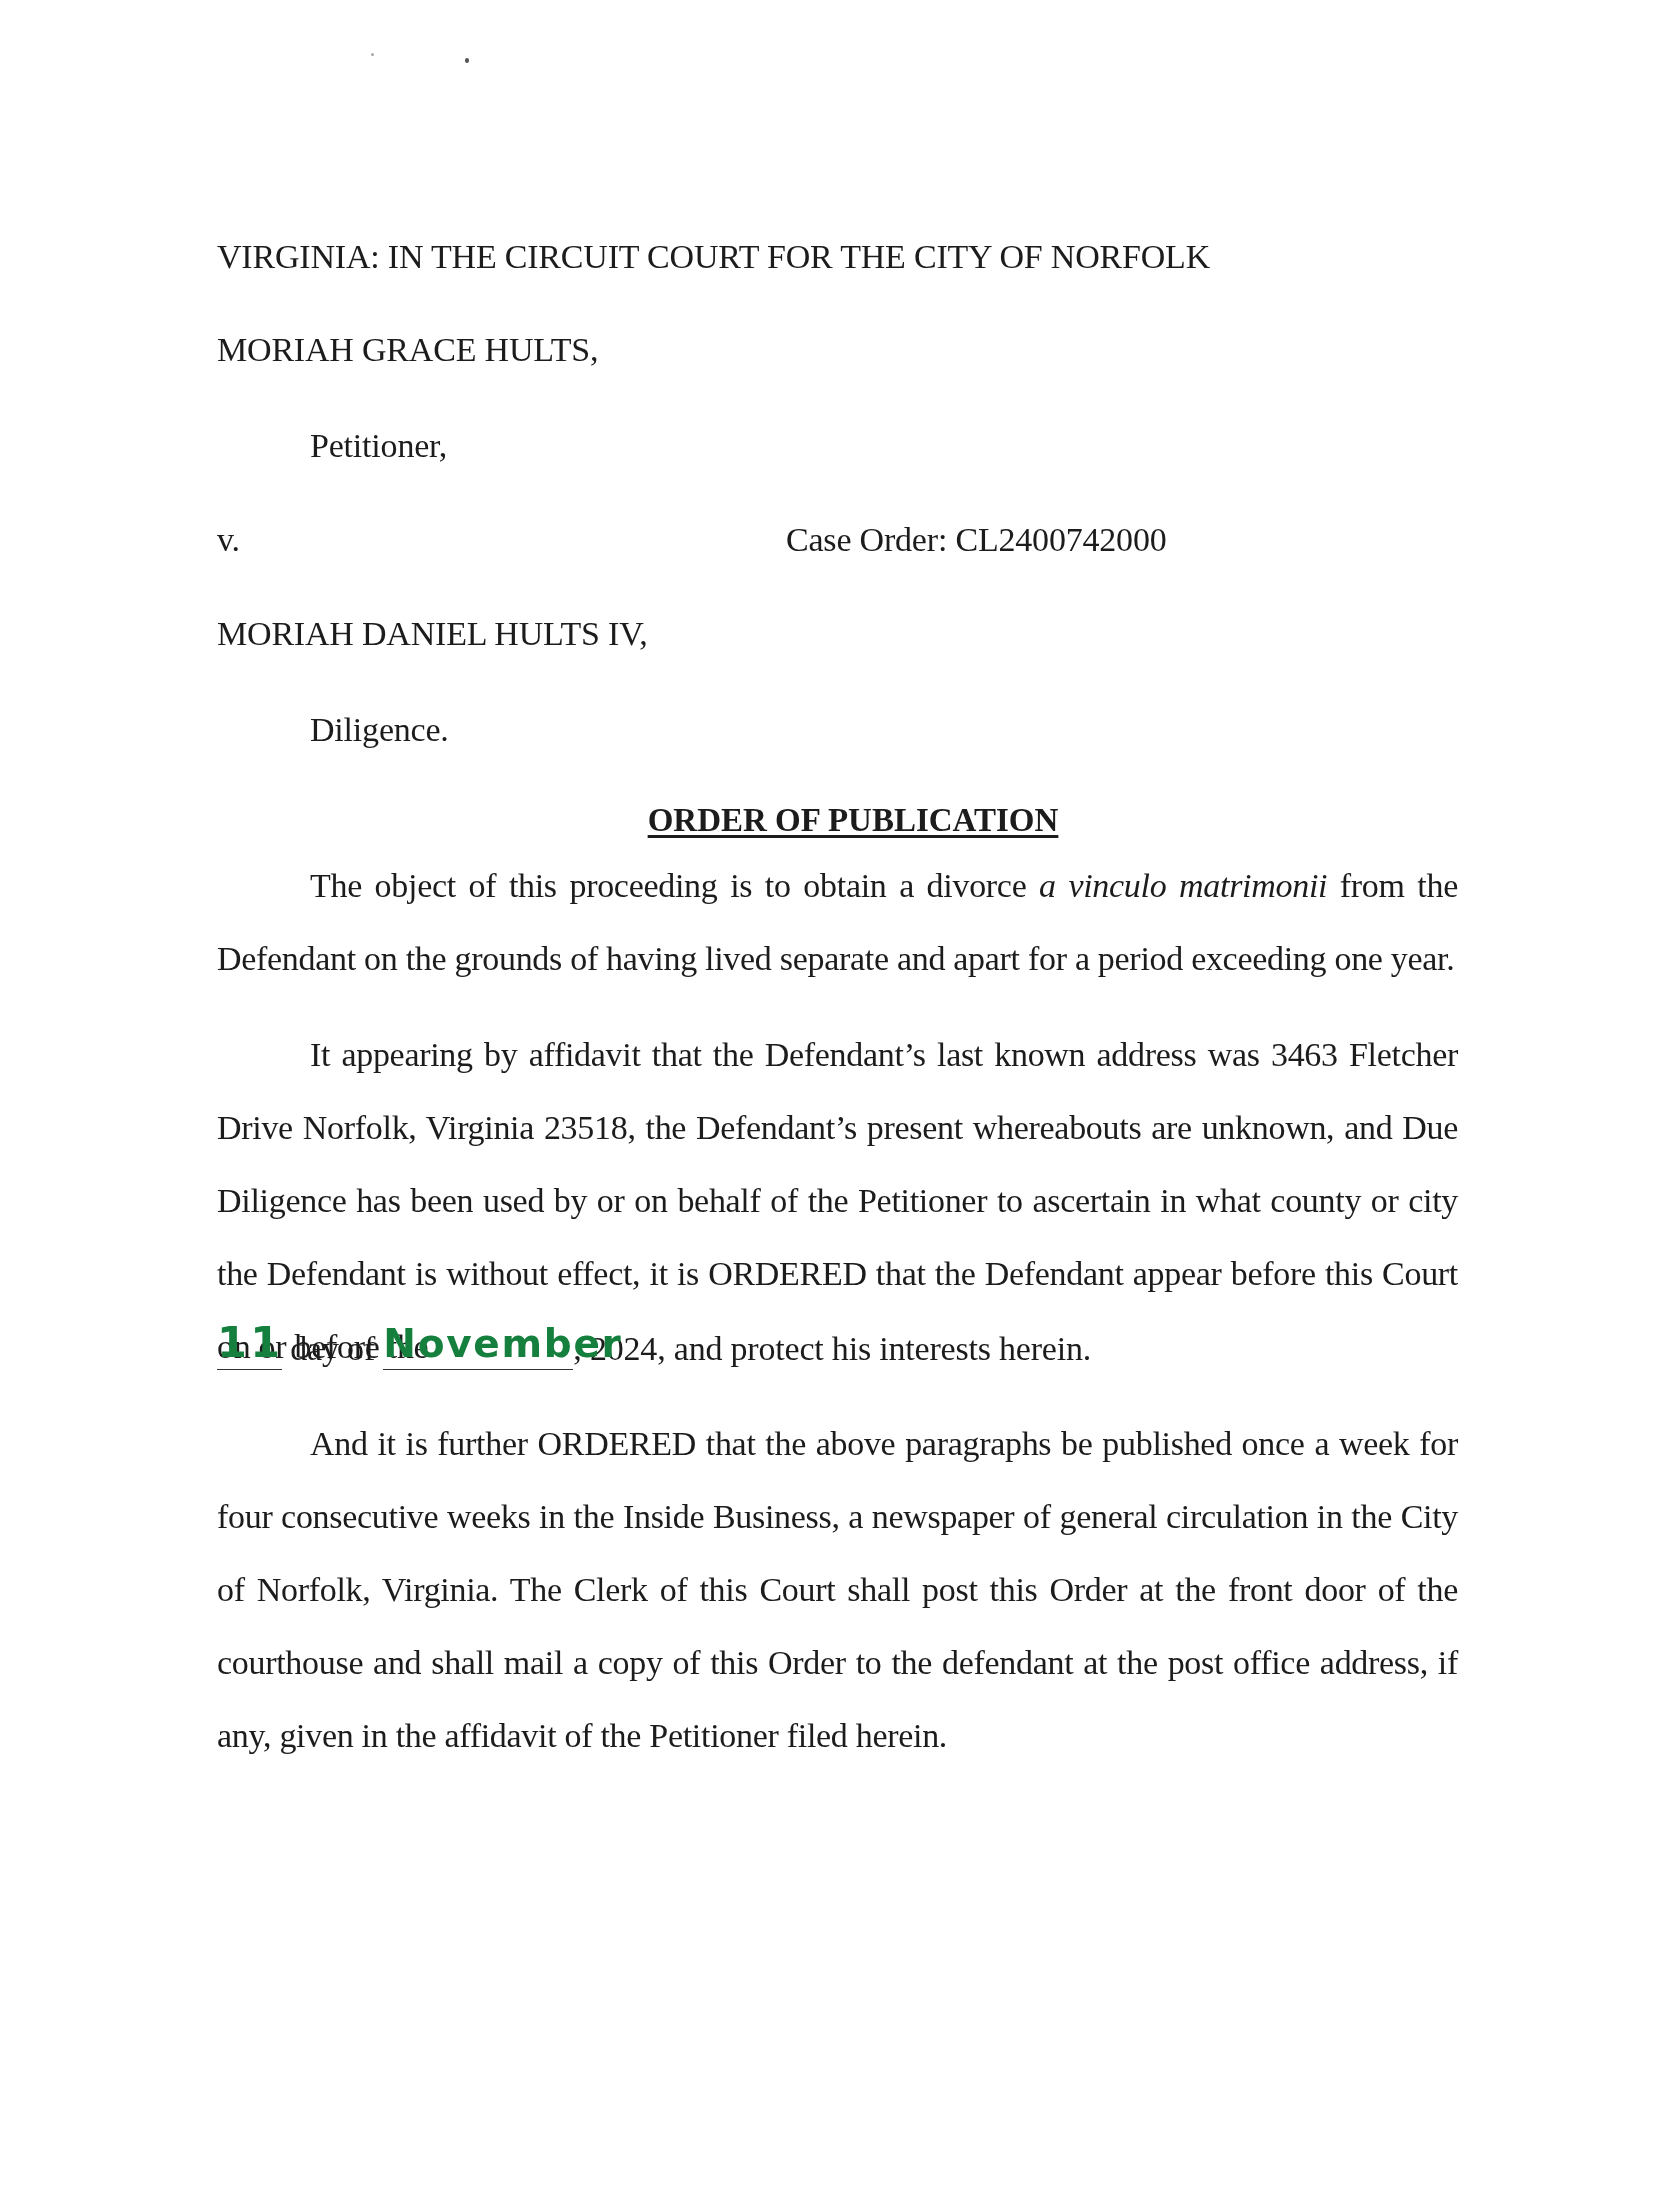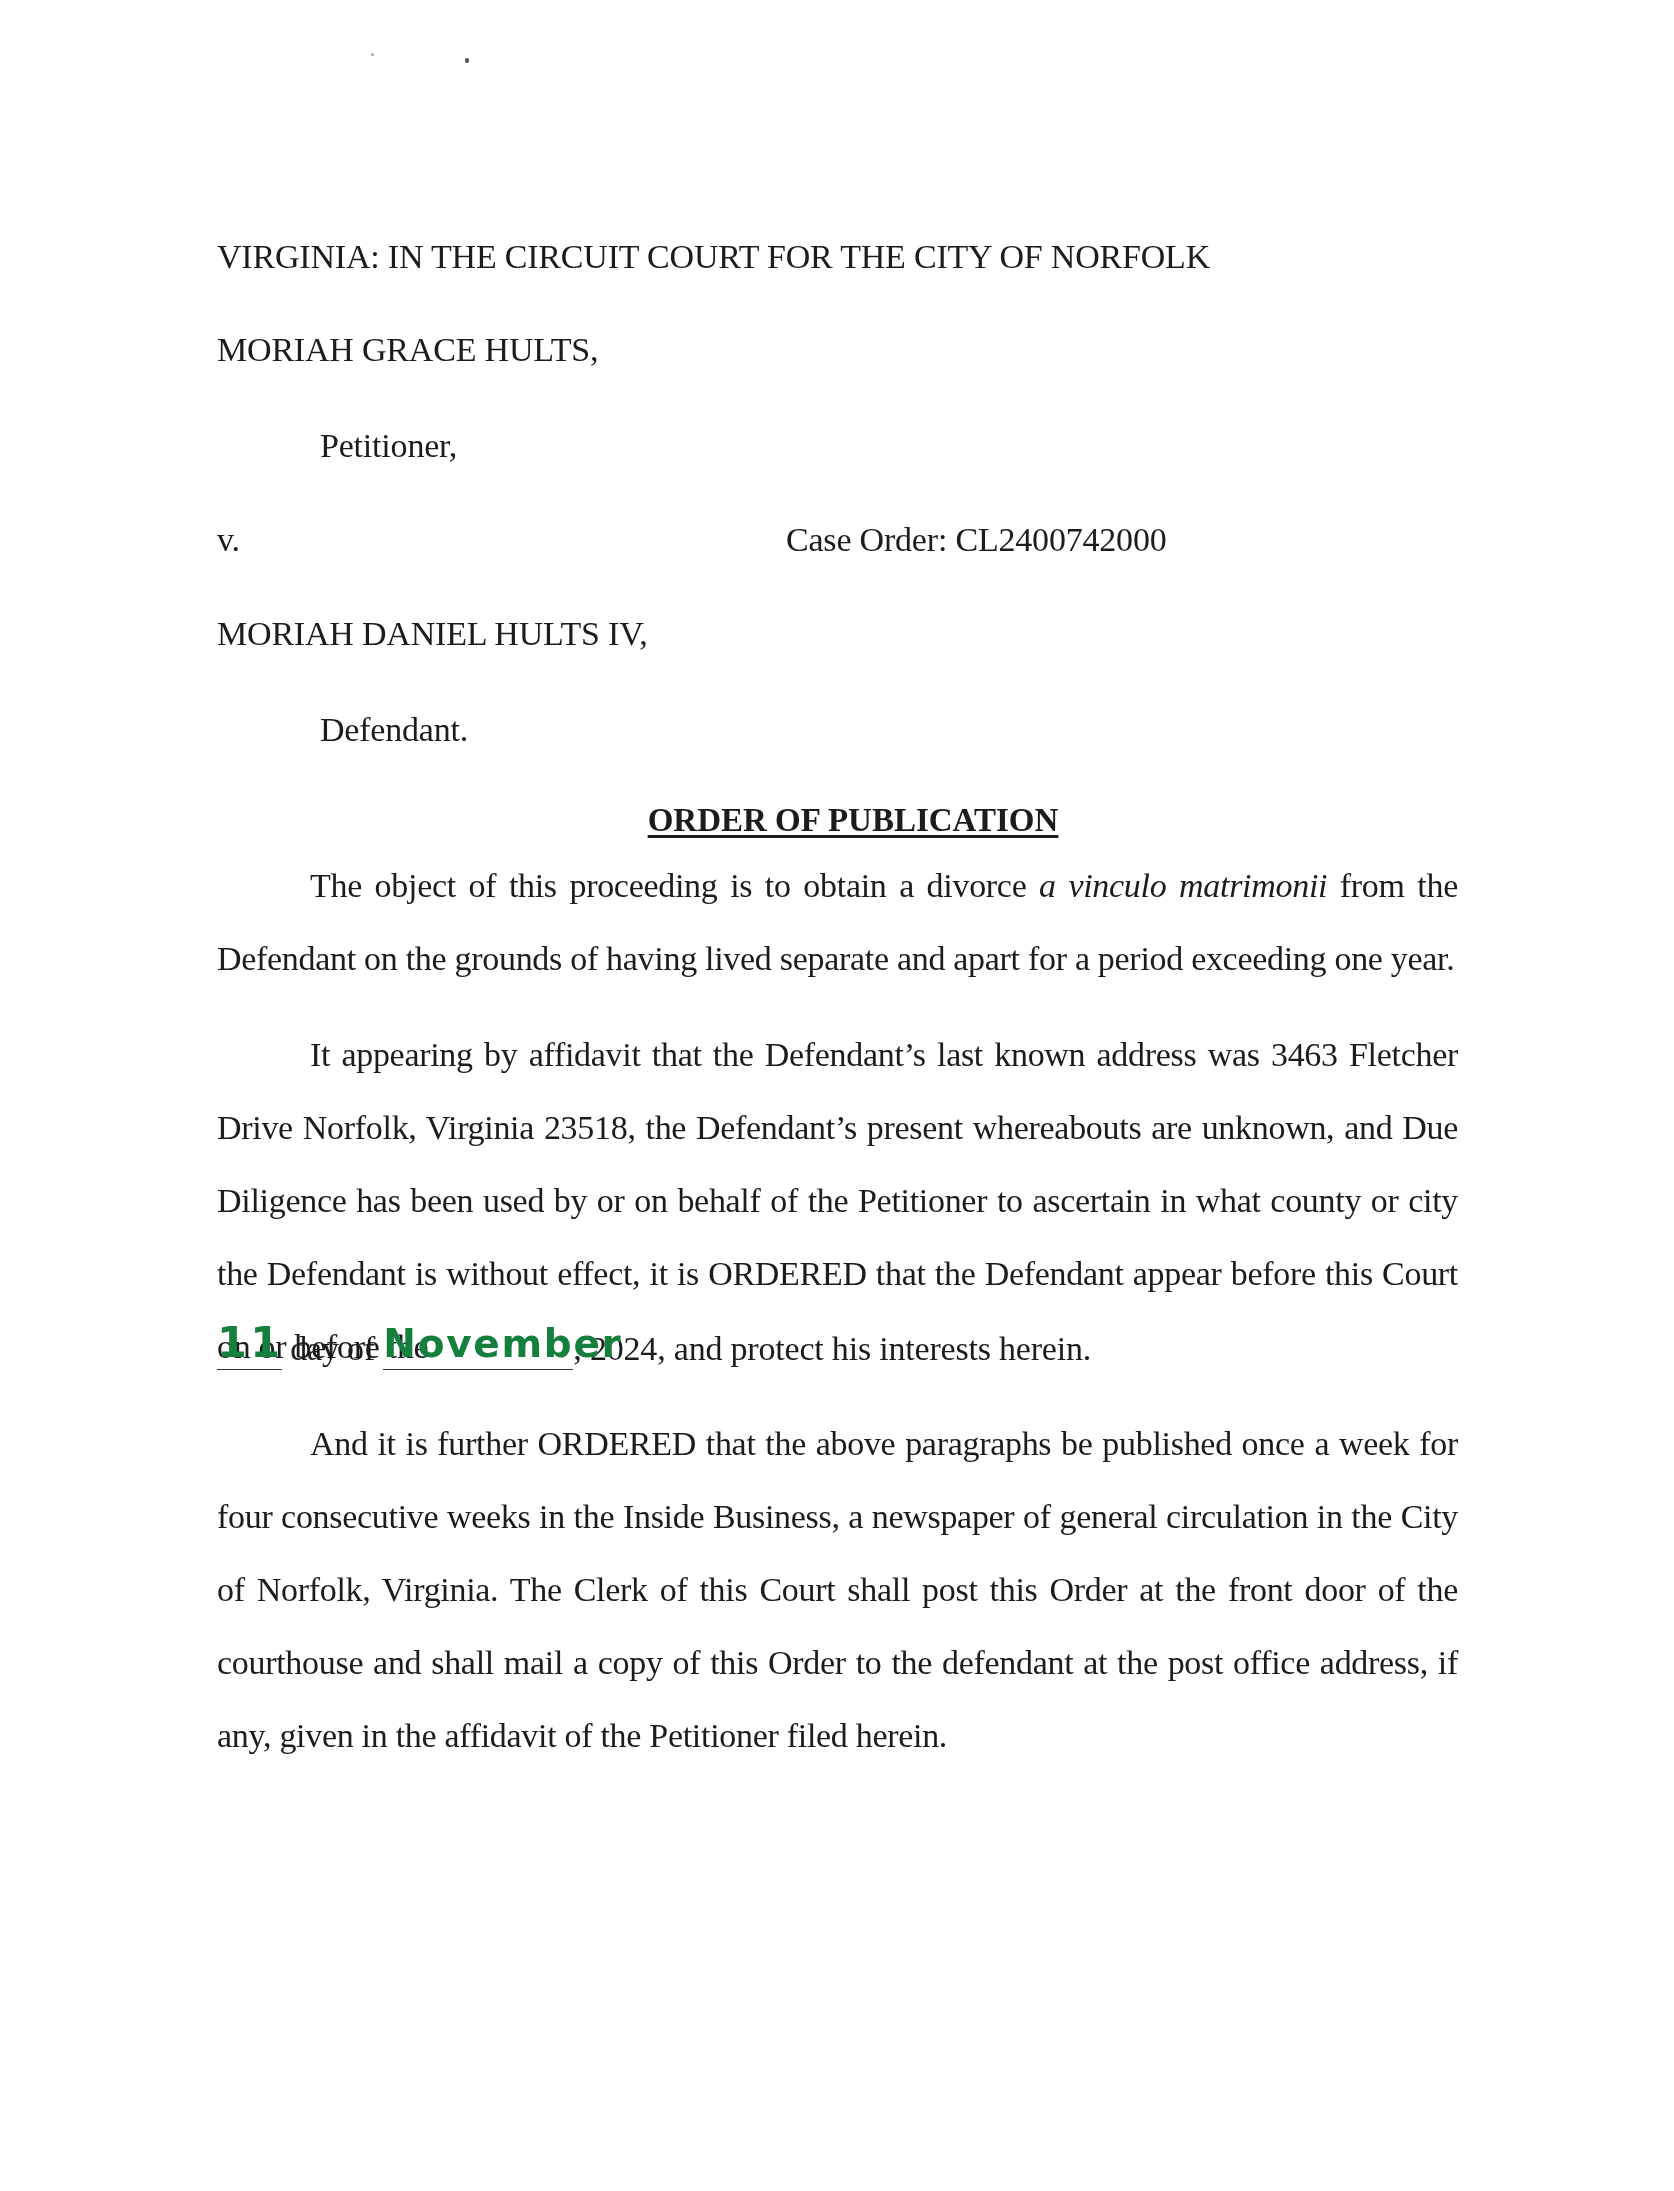--- a/index.html
+++ b/index.html
@@ -5,21 +5,21 @@
     html, body { margin: 0; padding: 0; background: #ffffff; }
     body {
       width: 1674px; height: 2192px; position: relative; overflow: hidden;
       font-family: "Liberation Serif", "DejaVu Serif", serif;
       color: #1c1c1c;
     }
     .page { position: absolute; left: 0; top: 0; width: 1674px; height: 2192px; background: #fff; }
     .speck { position: absolute; border-radius: 50%; background: #555; }
     .line { position: absolute; font-size: 34px; line-height: 41px; white-space: nowrap; letter-spacing: -0.2px; }
     .l { left: 217px; }
-    .ind { left: 320px; }
+    .ind { left: 310px; }
     .title {
       position: absolute; left: 0; width: 1674px; text-align: center;
       font-size: 33px; font-weight: bold; line-height: 41px;
     }
     .title span { text-decoration: underline; text-decoration-thickness: 2.6px; text-underline-offset: 4.3px; }
     .para { position: absolute; left: 217px; width: 1241px; font-size: 34px; line-height: 73px; text-align: justify; letter-spacing: -0.3px; }
     .para .first { display: inline-block; width: 93px; }
     .para p { margin: 0; }
     .blank {
       display: inline-block; border-bottom: 1.7px solid #333; text-align: center; position: relative;
@@ -46,21 +46,21 @@
 
   <div class="line l" style="top:519px;">v.</div>
 
   <div class="line" style="left:786px;top:519px;">
     <span>Case Order:</span>
     <span>CL2400742000</span>
   </div>
 
   <div class="line l" style="top:613px;">MORIAH DANIEL HULTS IV,</div>
 
-  <div class="line ind" style="top:709px;">Defendant.</div>
+  <div class="line ind" style="top:709px;">Diligence.</div>
 
   <div class="title" style="top:800px;padding-left:16px;">
     <span>ORDER OF PUBLICATION</span>
   </div>
 
   <div class="para" style="top:849px;">
     <p><span class="first"></span><span>The object of this proceeding is to obtain a divorce </span><span class="it">a vinculo matrimonii</span><span> from the Defendant on the grounds of having lived separate and apart for a period exceeding one year.</span></p>
   </div>
 
   <div class="para" style="top:1018px;">

